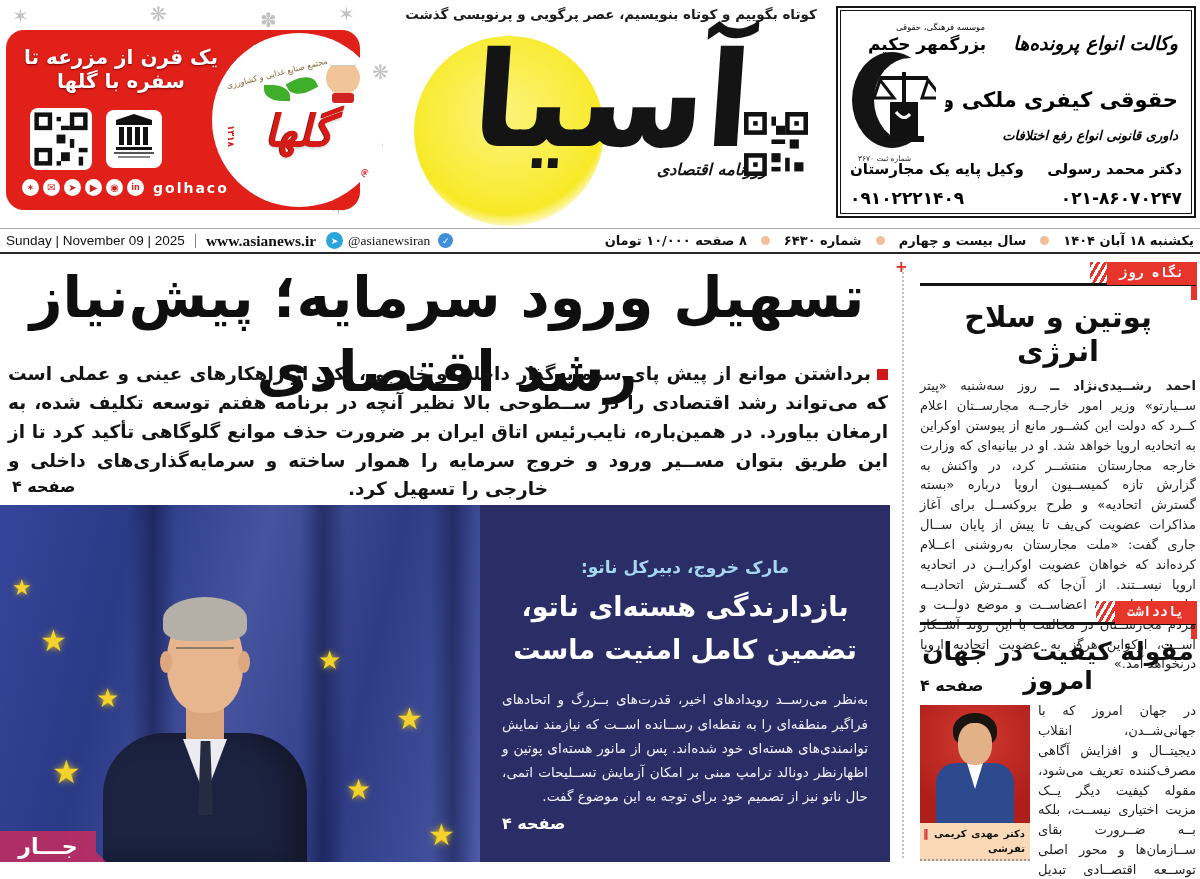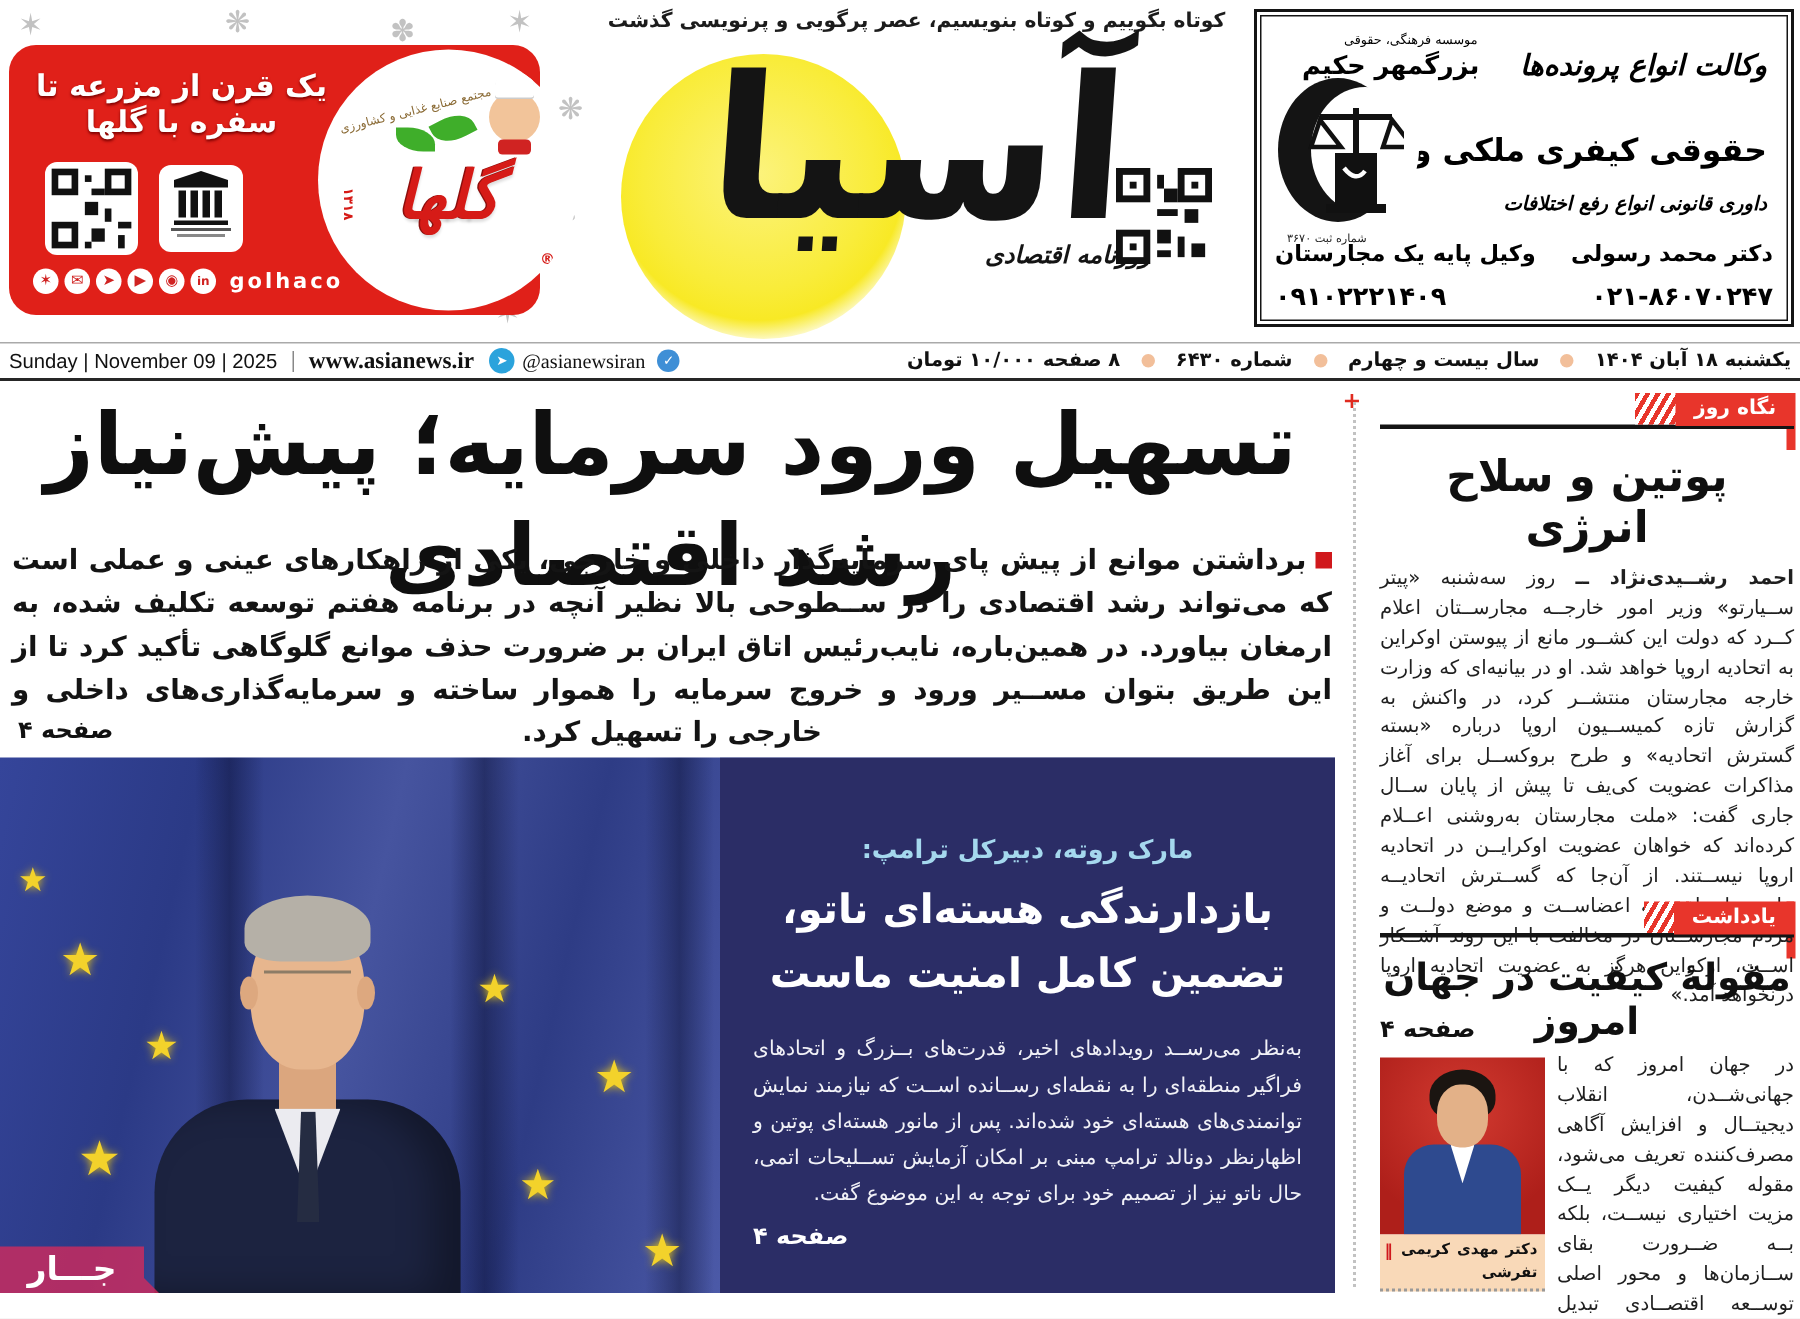--- a/index.html
+++ b/index.html
@@ -117,21 +117,21 @@
   .watermark:after { content:""; position:absolute; right:-10px; bottom:0; border-left:10px solid rgba(209,43,92,.8);
                      border-top:10px solid transparent; }
 
   .col-sep { position:absolute; left:902px; top:268px; height:590px; border-left:2px dotted #c2c2c2; }
   .sep-plus { position:absolute; left:895px; top:258px; color:#e02b20; font-weight:bold; font-size:15px; }
   .edge-dash { position:absolute; left:1191px; width:6px; height:38px; background:#e8352b; }
 
   
   .sidebar { position:absolute; left:920px; top:258px; width:276px; height:621px; }
   .sec { position:absolute; left:0; width:276px; }
-  .sec-rule { border-bottom:3px solid #141414; padding-bottom:0; height:24px; position:relative; }
+  .sec-rule { border-bottom:3px solid #141414; padding-bottom:0; height:24px; position:relative;font-family:Liberation Mono, monospace; }
   .sec-label { position:absolute; right:0; top:0; background:#e8352b; color:#fff; font-weight:bold; font-size:13.5px;
                padding:2px 12px 4px; direction:rtl; }
   .sec-hatch { position:absolute; top:0; bottom:0; width:30px;
                background:repeating-linear-gradient(120deg, #e8352b 0 3px, #ffffff 3px 6px); }
   .sec-headline { text-align:center; font-weight:bold; color:#101010; direction:rtl; }
   .view-headline { font-size:29px; margin:14px 0 8px; }
   .sb-body { direction:rtl; text-align:justify; font-size:13.1px; line-height:1.52; color:#1f1f1f; }
   .byline { font-weight:bold; }
   .sb-pageref { margin-top:2px; text-align:left; }
   .note-headline { font-size:25px; margin:12px 0 6px; }
@@ -313,21 +313,21 @@
     <div class="rutte-neck"></div>
     <div class="rutte-shirt"></div>
     <div class="rutte-tie"></div>
     <div class="rutte-head"></div>
     <div class="rutte-hair"></div>
     <div class="rutte-ear-l"></div>
     <div class="rutte-ear-r"></div>
     <div class="rutte-glasses"></div>
 
     <div class="nato-panel">
-      <div class="nato-kicker">مارک روته، دبیرکل ترامپ:</div>
+      <div class="nato-kicker">مارک خروج، دبیرکل ناتو:</div>
       <div class="nato-headline">
         <div>بازدارندگی هسته‌ای ناتو،</div>
         <div>تضمین کامل امنیت ماست</div>
       </div>
       <div class="nato-body">به‌نظر می‌رســد رویدادهای اخیر، قدرت‌های بــزرگ و اتحادهای فراگیر منطقه‌ای را به نقطه‌ای رســانده اســت که نیازمند نمایش توانمندی‌های هسته‌ای خود شده‌اند. پس از مانور هسته‌ای پوتین و اظهارنظر دونالد ترامپ مبنی بر امکان آزمایش تســلیحات اتمی، حال ناتو نیز از تصمیم خود برای توجه به این موضوع گفت.</div>
       <div class="pageref nato-pageref" style="color:#fff;">صفحه ۴</div>
     </div>
   </div>
 
   <div class="watermark">جـــار</div>

